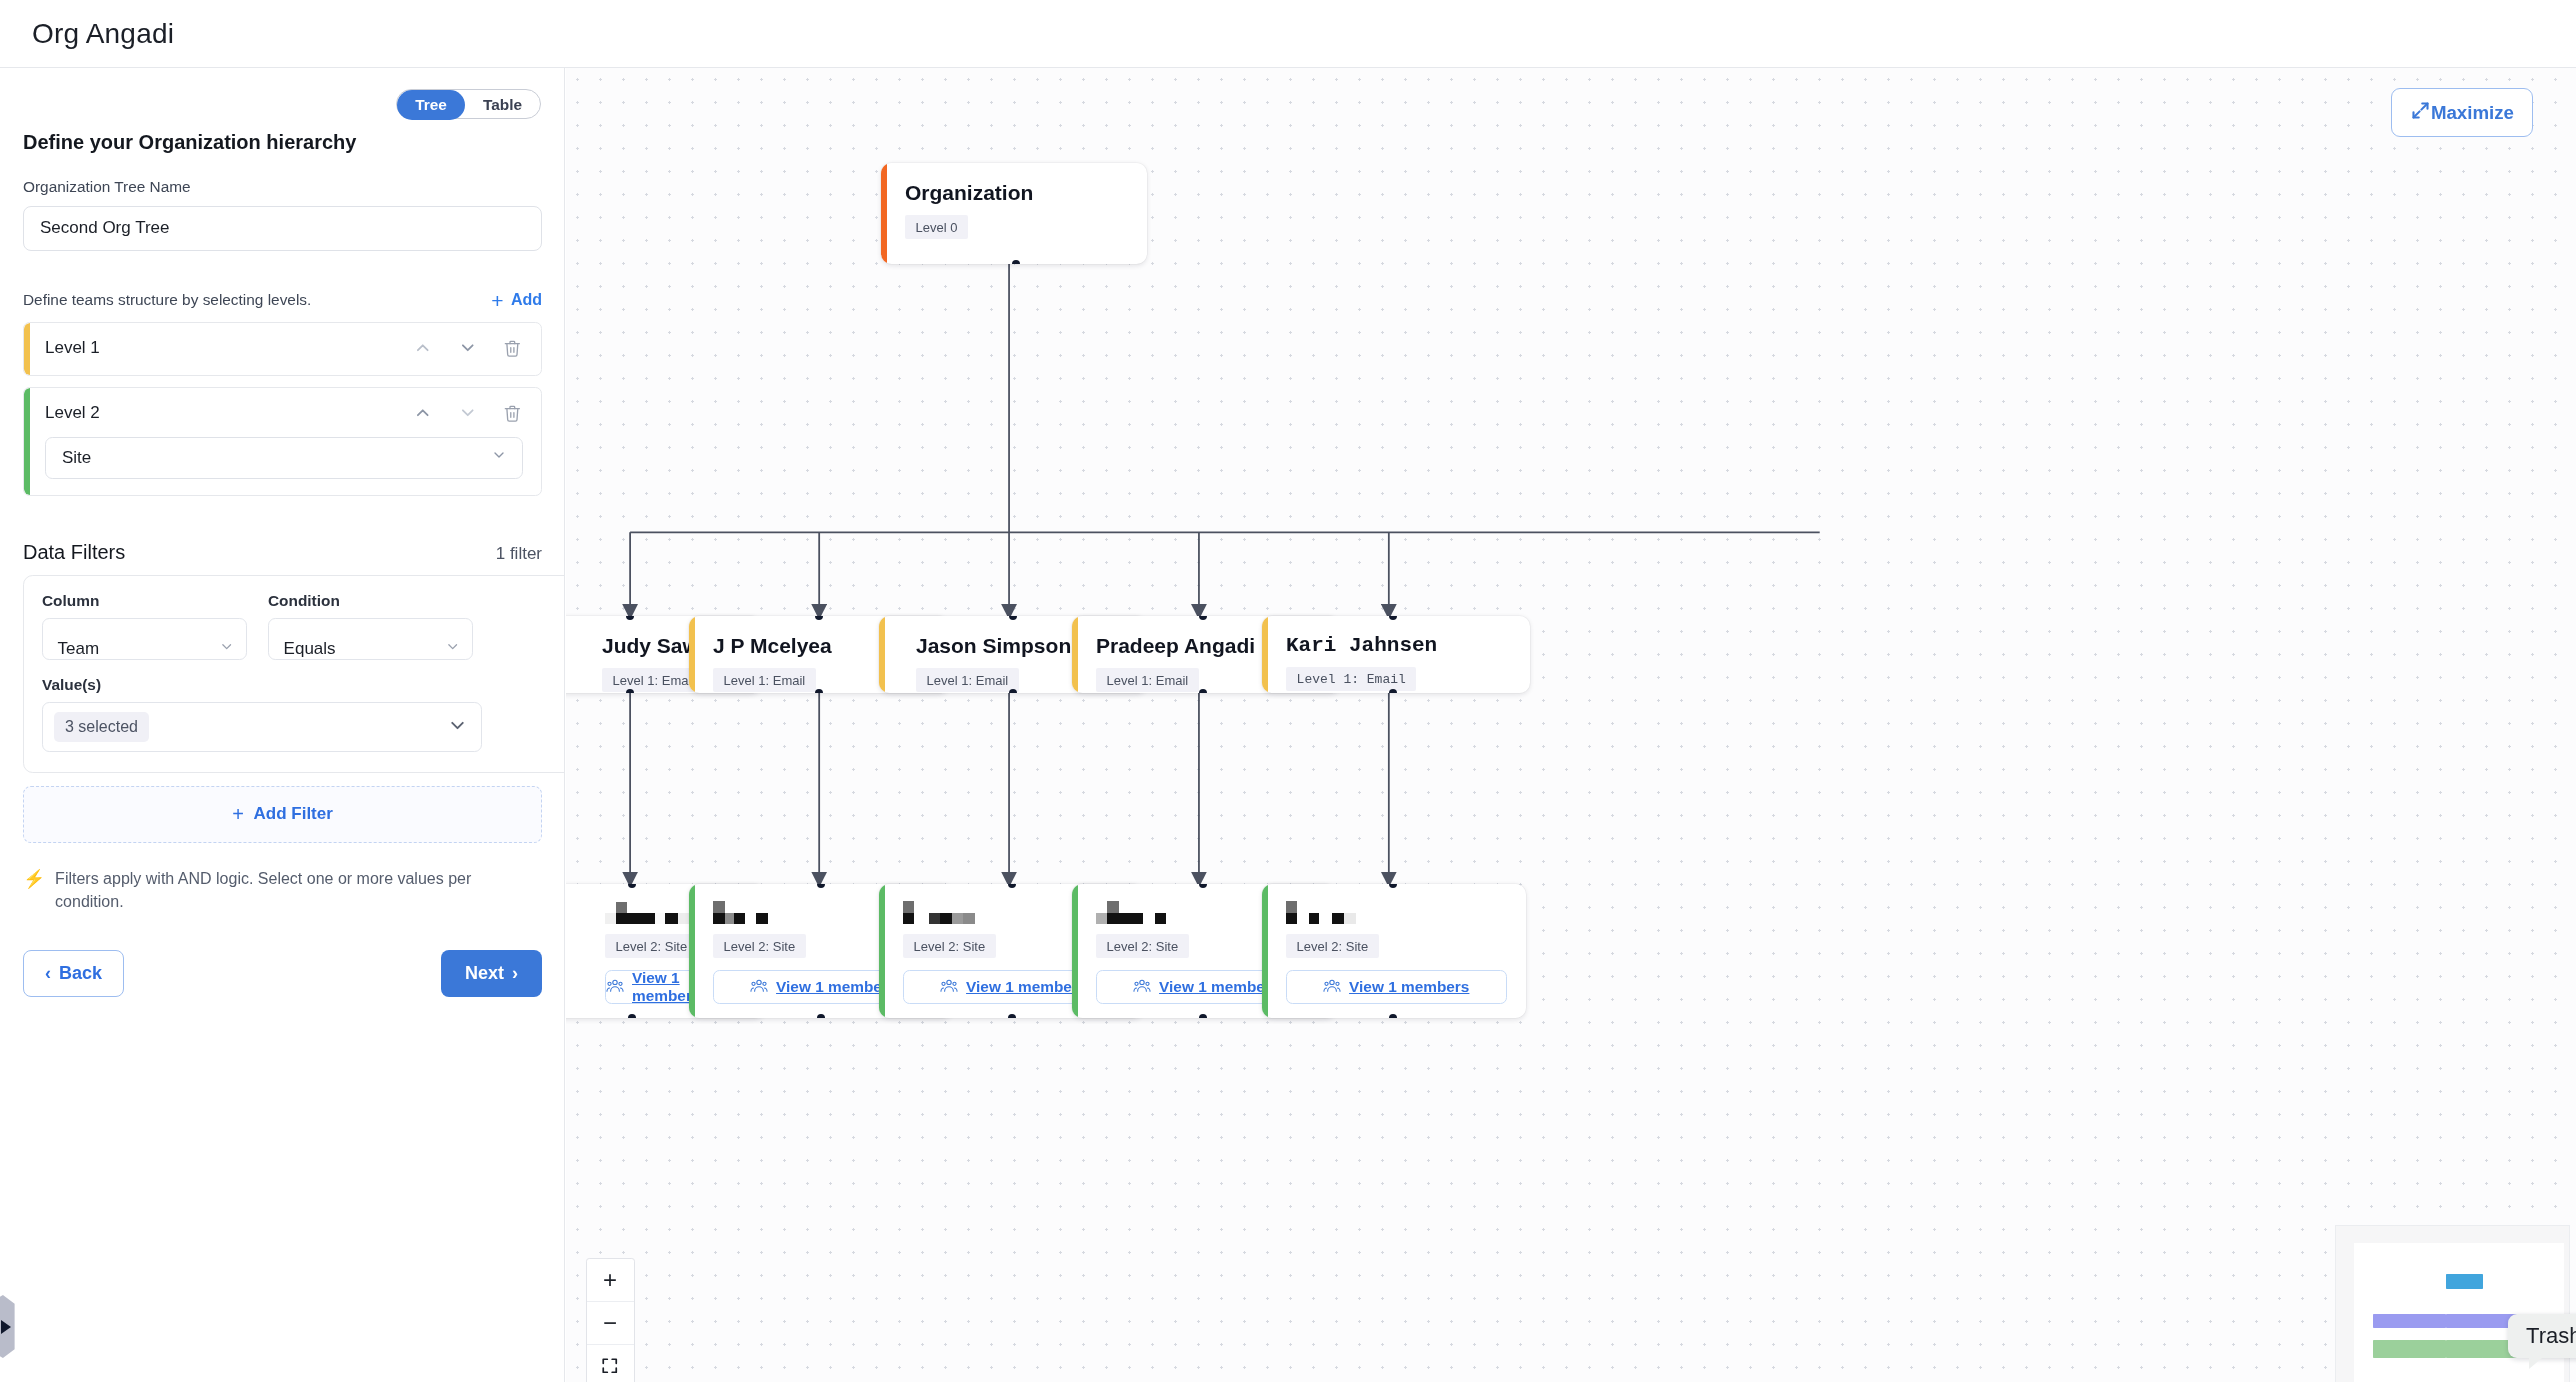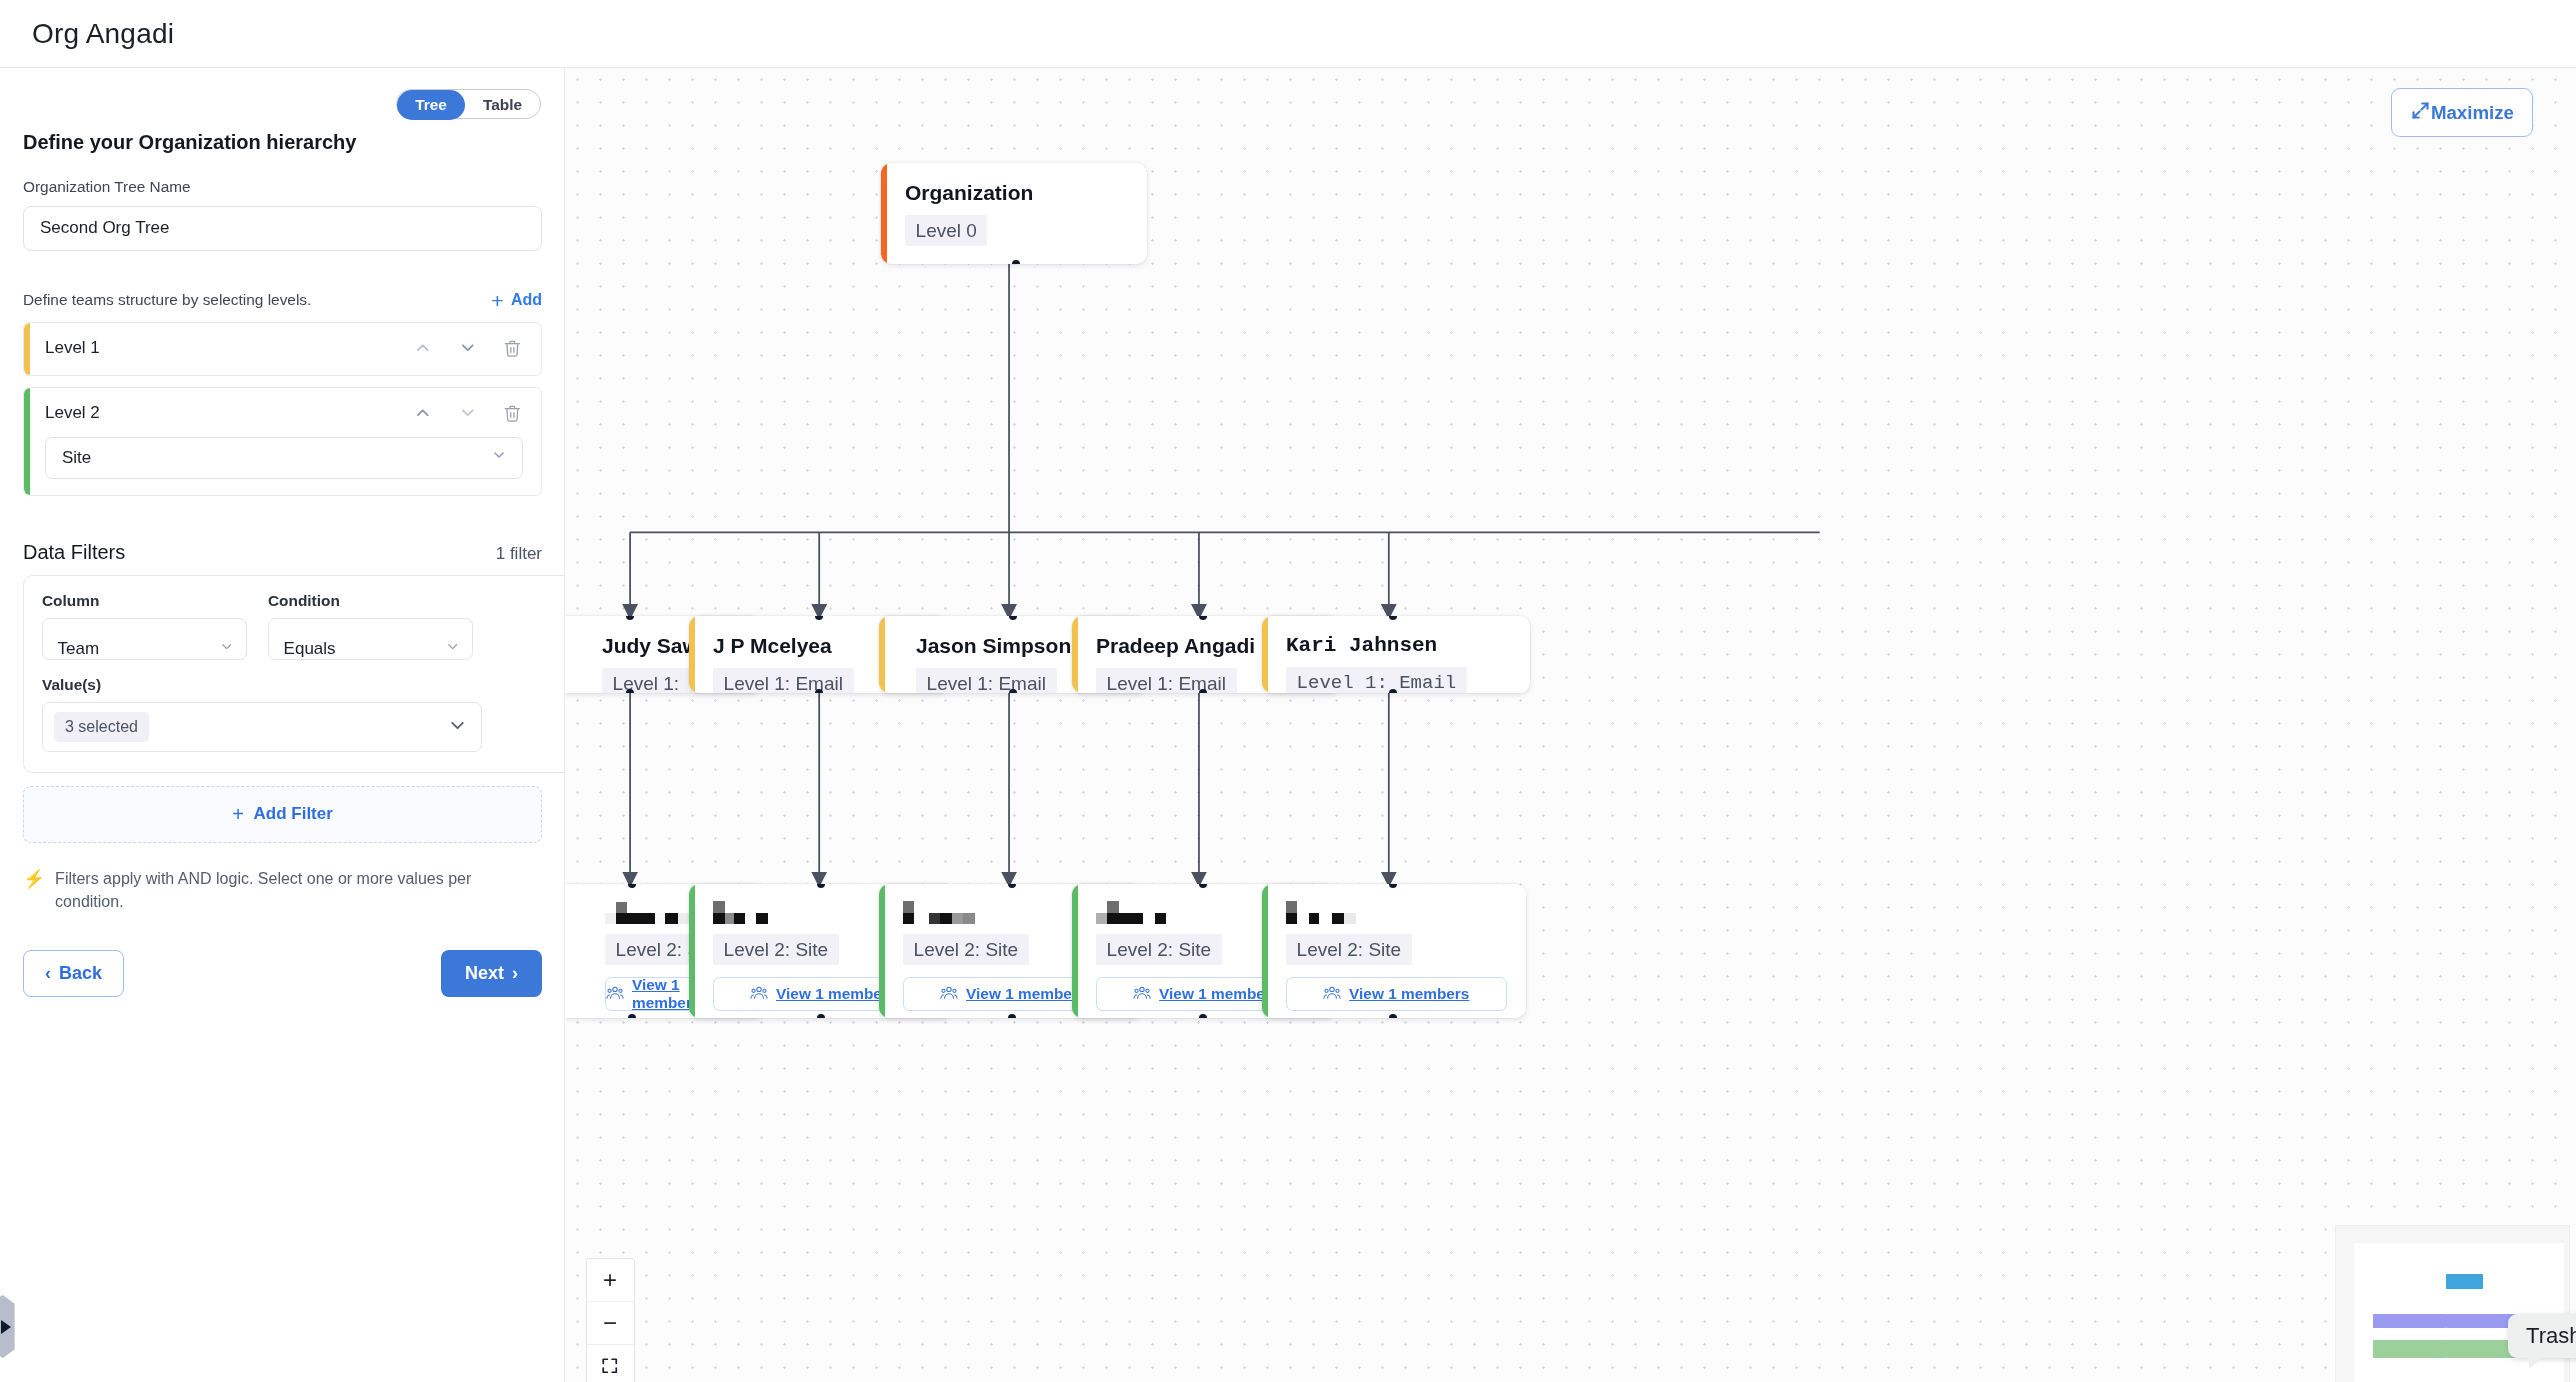--- a/index.html
+++ b/index.html
@@ -172,21 +172,21 @@
   .node {
     position: absolute; background: #fff; border-radius: 10.6px;
     box-shadow: 0 1.6px 5.7px rgba(16,24,40,.10), 0 0 0 0.8px rgba(16,24,40,.035);
     overflow: hidden;
   }
   .node .accent { position: absolute; left: 0; top: 0; bottom: 0; width: 5.7px; }
   .node-inner { padding: 18px 21px 16px 24px; }
   .node-title { font-size: 21px; font-weight: 700; color: #111520; white-space: nowrap; }
   .node-badge {
     display: inline-block; margin-top: 9.7px; background: #f1f1f7; color: #4a5160;
-    font-size: 19px; border-radius: 2px; padding: 4.9px 10.6px;
+    font-size: 13px; border-radius: 2px; padding: 4.9px 10.6px;
   }
   .node-title.redacted { display: flex; align-items: flex-end; gap: 0; height: 24px; }
   .rb { display: inline-block; }
 
   .view-members {
     margin-top: 11.4px; height: 34px; border: 0.8px solid #c9dcf7; border-radius: 6.5px;
     background: #fff; display: flex; align-items: center; justify-content: center;
     gap: 8px; cursor: pointer;
   }
   .view-members .vm-label {

